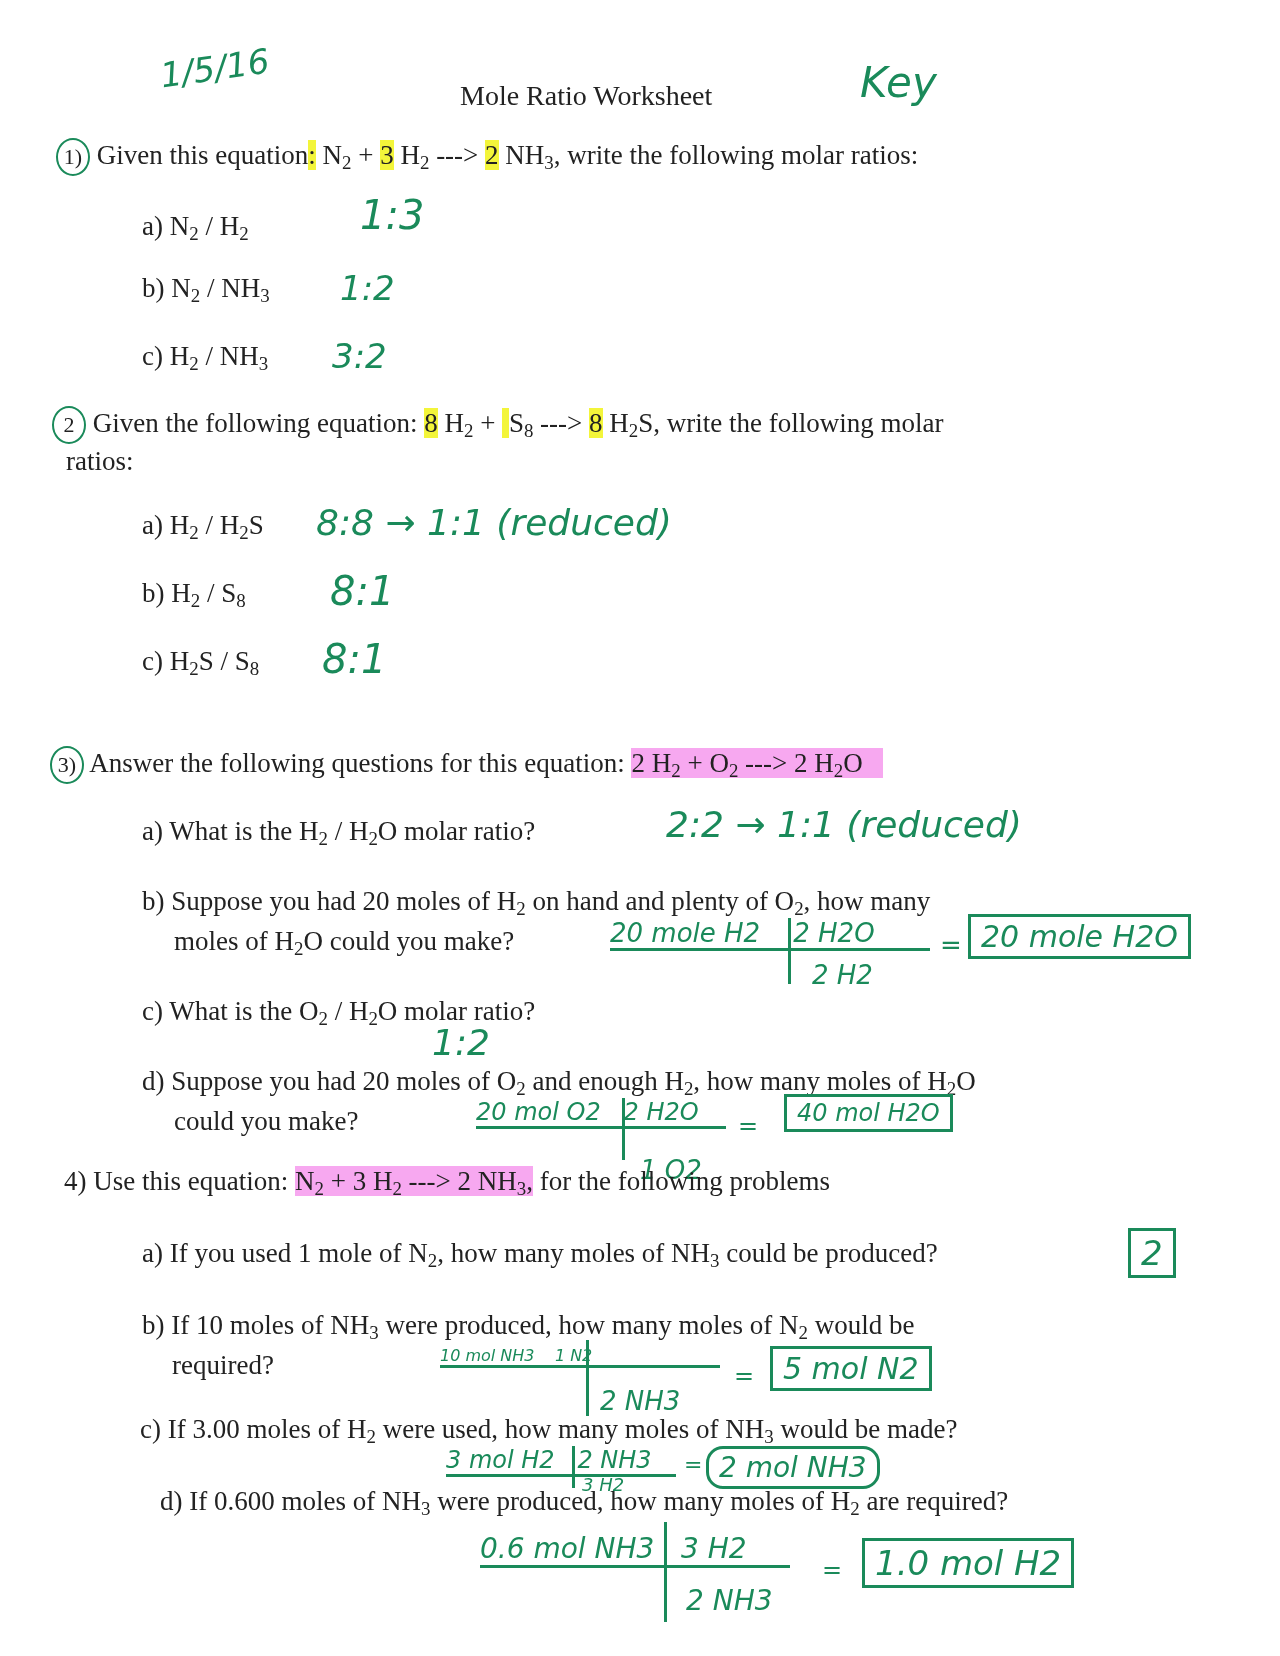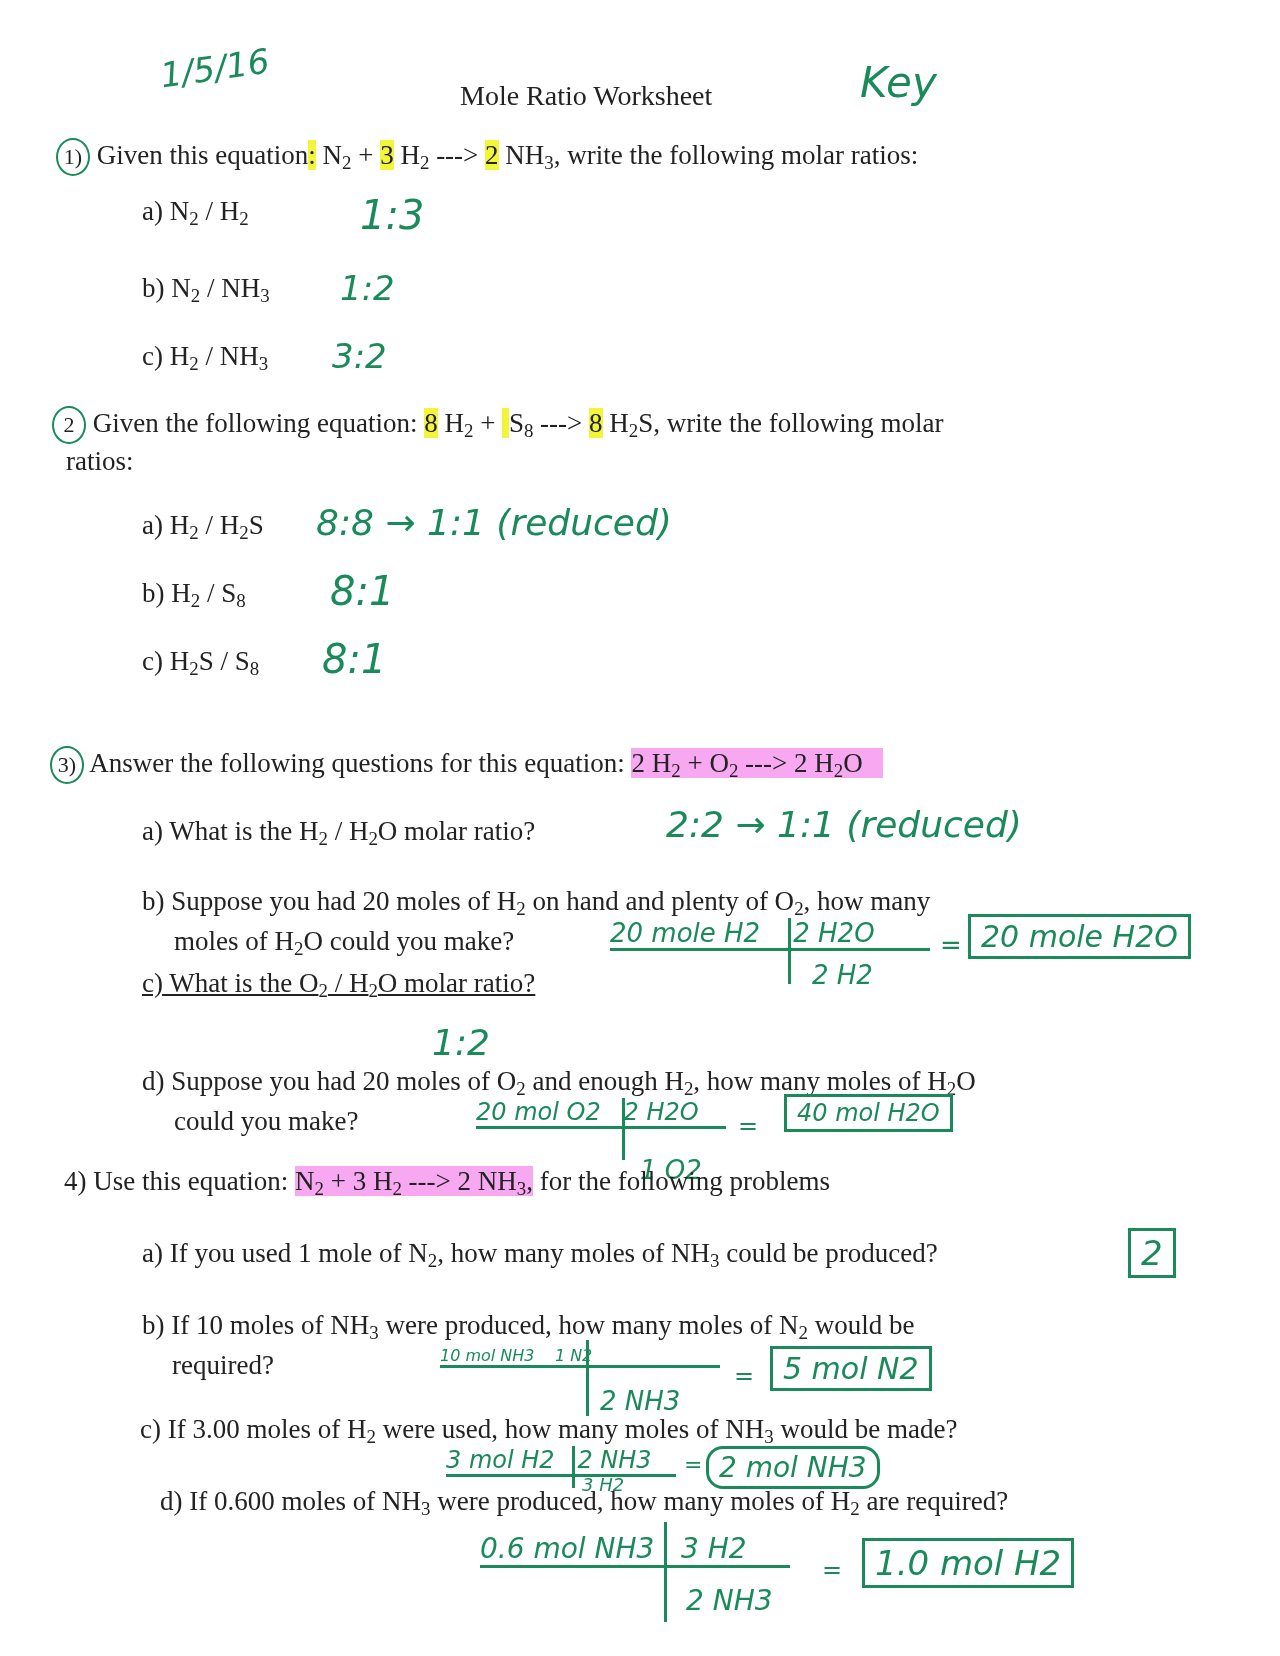--- a/index.html
+++ b/index.html
@@ -20,21 +20,21 @@
 <body>
 
 <div class="abs hw" style="left:160px;top:48px;font-size:34px;transform:rotate(-8deg);">1/5/16</div>
 <div class="abs title" style="left:460px;top:80px;">Mole Ratio Worksheet</div>
 <div class="abs hw" style="left:860px;top:58px;font-size:42px;">Key</div>
 
 <div class="abs t" style="left:56px;top:138px;">
   <span class="circle" style="font-size:22px;">1)</span>
   <span>Given this equation<span class="hl-y">:</span> N<sub>2</sub> + <span class="hl-y">3</span> H<sub>2</sub> ---&gt; <span class="hl-y">2</span> NH<sub>3</sub>, write the following molar ratios:</span>
 </div>
-<div class="abs t" style="left:142px;top:196px;">a) N<sub>2</sub> / H<sub>2</sub></div>
+<div class="abs t" style="left:142px;top:211px;">a) N<sub>2</sub> / H<sub>2</sub></div>
 <div class="abs hw" style="left:360px;top:192px;font-size:40px;">1:3</div>
 <div class="abs t" style="left:142px;top:273px;">b) N<sub>2</sub> / NH<sub>3</sub></div>
 <div class="abs hw" style="left:340px;top:268px;font-size:34px;">1:2</div>
 <div class="abs t" style="left:142px;top:341px;">c) H<sub>2</sub> / NH<sub>3</sub></div>
 <div class="abs hw" style="left:332px;top:336px;font-size:34px;">3:2</div>
 
 <div class="abs t" style="left:52px;top:406px;">
   <span class="circle" style="font-size:22px;">2</span>
   <span>Given the following equation: <span class="hl-y">8</span> H<sub>2</sub> + <span class="hl-y">&nbsp;</span>S<sub>8</sub> ---&gt; <span class="hl-y">8</span> H<sub>2</sub>S, write the following molar</span>
 </div>
@@ -54,21 +54,21 @@
 <div class="abs hw" style="left:666px;top:804px;font-size:36px;">2:2 → 1:1 (reduced)</div>
 
 <div class="abs t" style="left:142px;top:886px;">b) Suppose you had 20 moles of H<sub>2</sub> on hand and plenty of O<sub>2</sub>, how many</div>
 <div class="abs t" style="left:174px;top:926px;">moles of H<sub>2</sub>O could you make?</div>
 <div class="abs hw uline" style="left:610px;top:918px;font-size:26px;width:320px;"><span>20 mole H2</span>&nbsp;&nbsp;&nbsp;&nbsp;<span>2 H2O</span></div>
 <div class="vline" style="left:788px;top:918px;height:66px;"></div>
 <div class="abs hw" style="left:812px;top:960px;font-size:26px;">2 H2</div>
 <div class="abs hw" style="left:940px;top:930px;font-size:26px;">=</div>
 <div class="abs hw box" style="left:968px;top:914px;font-size:30px;">20 mole H2O</div>
 
-<div class="abs t" style="left:142px;top:968px;text-decoration:underline;">c) What is the O<sub>2</sub> / H<sub>2</sub>O molar ratio?</div>
+<div class="abs t" style="left:142px;top:996px;">c) What is the O<sub>2</sub> / H<sub>2</sub>O molar ratio?</div>
 <div class="abs hw" style="left:432px;top:1022px;font-size:36px;">1:2</div>
 
 <div class="abs t" style="left:142px;top:1066px;">d) Suppose you had 20 moles of O<sub>2</sub> and enough H<sub>2</sub>, how many moles of H<sub>2</sub>O</div>
 <div class="abs t" style="left:174px;top:1106px;">could you make?</div>
 <div class="abs hw uline" style="left:476px;top:1098px;font-size:24px;width:250px;"><span>20 mol O2</span>&nbsp;&nbsp;&nbsp;<span>2 H2O</span></div>
 <div class="vline" style="left:622px;top:1098px;height:62px;"></div>
 <div class="abs hw" style="left:640px;top:1132px;font-size:26px;margin-top:23px;">1 O2</div>
 <div class="abs hw" style="left:738px;top:1112px;font-size:24px;">=</div>
 <div class="abs hw box" style="left:784px;top:1094px;font-size:24px;">40 mol H2O</div>
 

